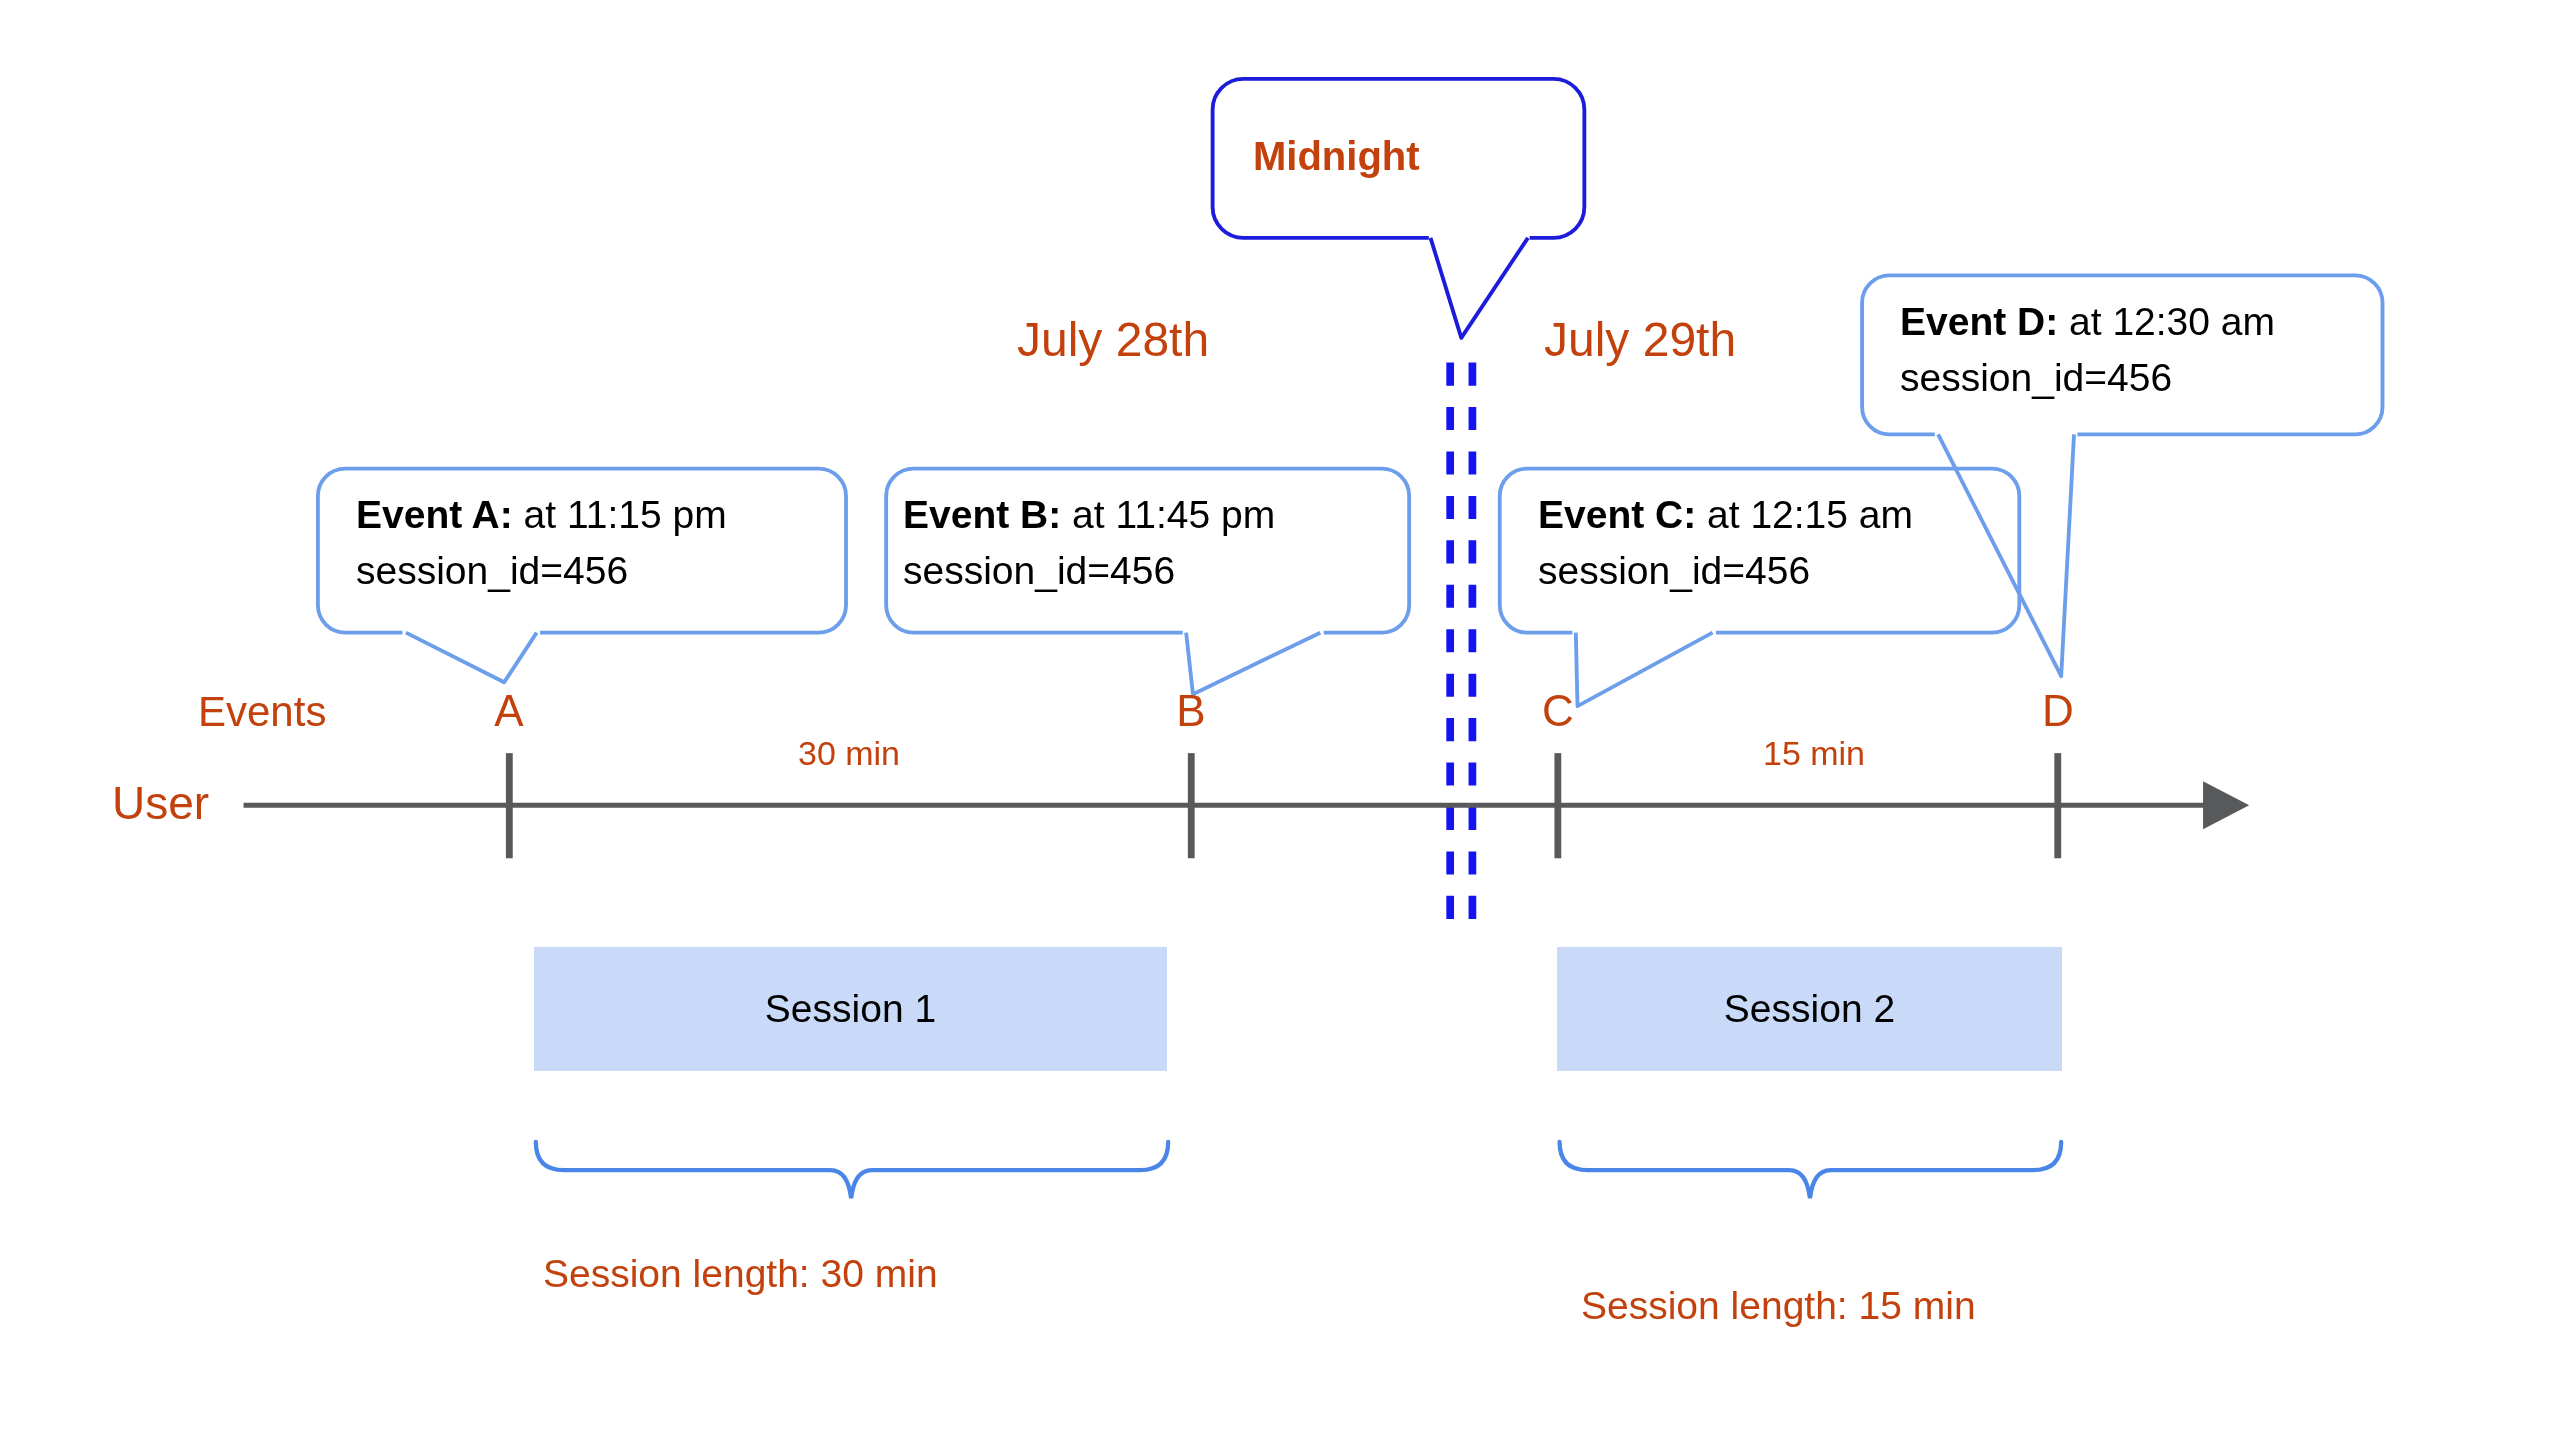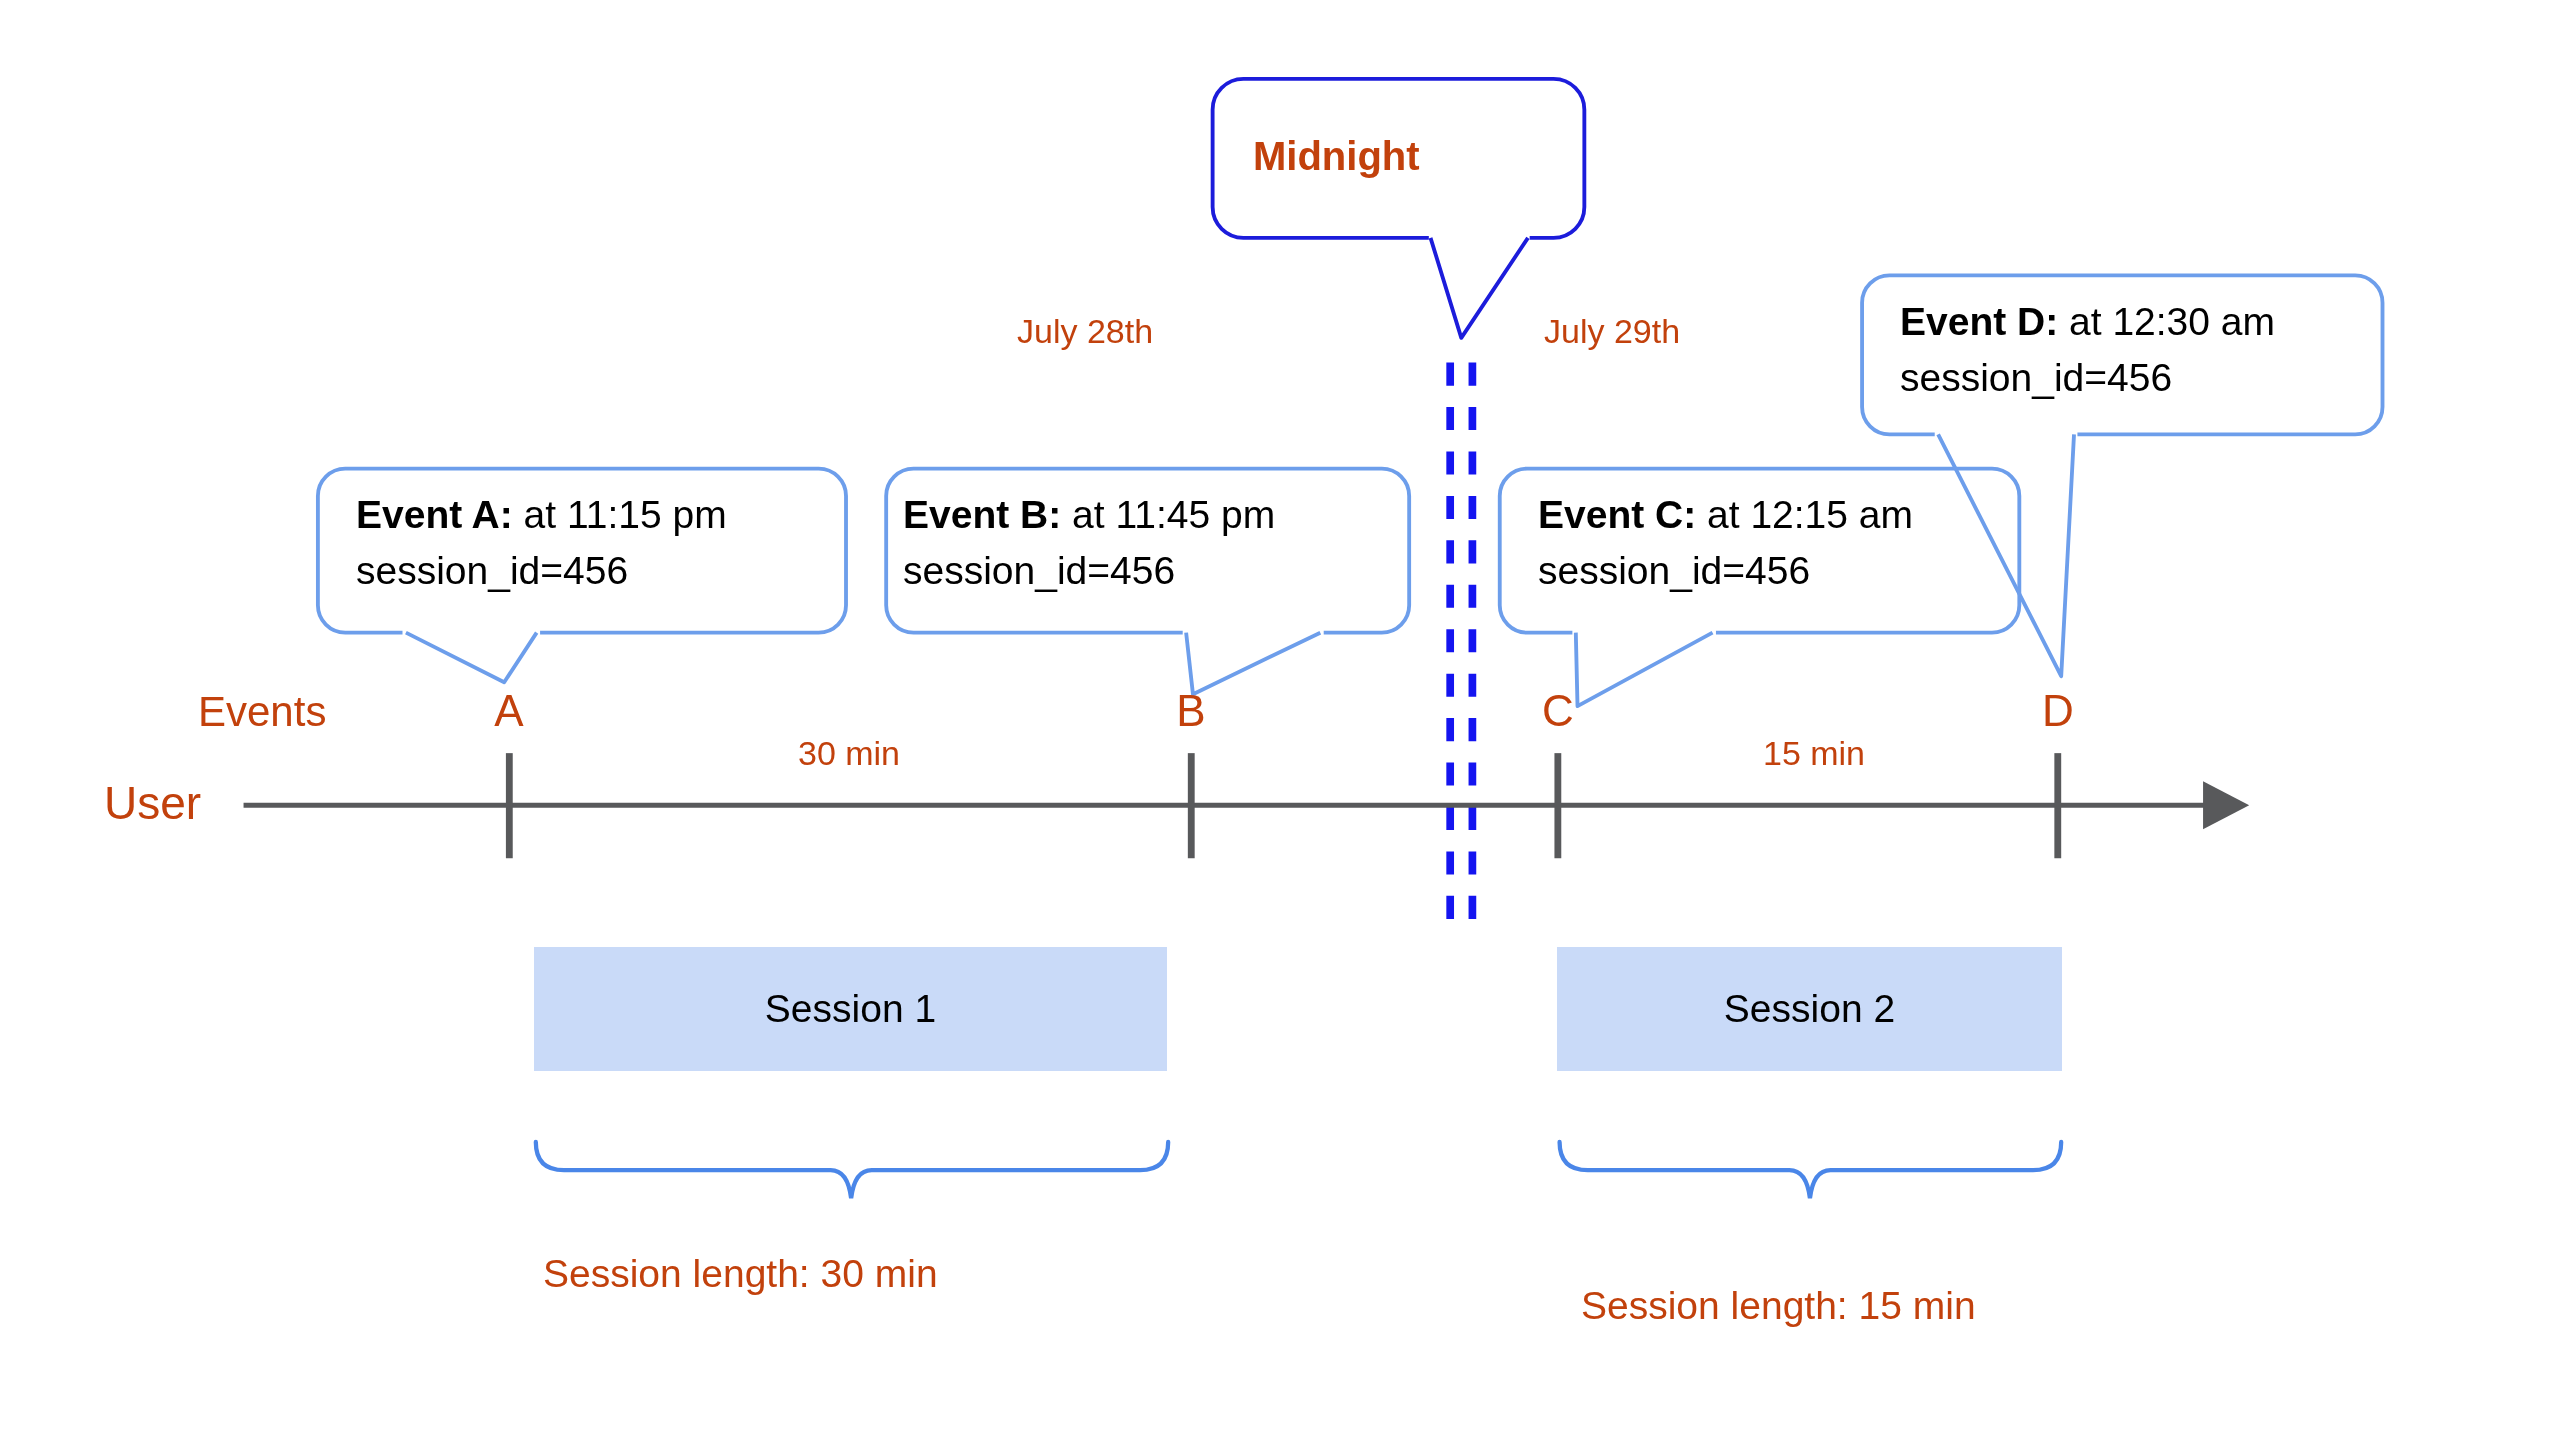--- a/index.html
+++ b/index.html
@@ -25,24 +25,24 @@
     height: 1455px;
     z-index: 1;
   }
   .lbl {
     position: absolute;
     z-index: 2;
     white-space: nowrap;
     color: #c2410c;
     line-height: 1.2;
   }
-  .date-lbl      { font-size: 34px; top: 311px; }
+  .date-lbl      { font-size: 48px; top: 311px; }
   .midnight-lbl  { font-size: 40px; font-weight: bold; left: 1253px; top: 132px; }
   .events-lbl    { font-size: 42px; left: 198px; top: 687px; }
-  .user-lbl      { font-size: 46px; left: 104px; top: 776px; }
+  .user-lbl      { font-size: 46px; left: 112px; top: 776px; }
   .tick-letter   { font-size: 44px; top: 685px; transform: translateX(-50%); }
   .interval-lbl  { font-size: 34px; top: 733px; transform: translateX(-50%); }
   .bubble-text {
     position: absolute;
     z-index: 2;
     font-size: 39px;
     line-height: 1.44;
     white-space: nowrap;
   }
   .bubble-text b { font-weight: bold; }

